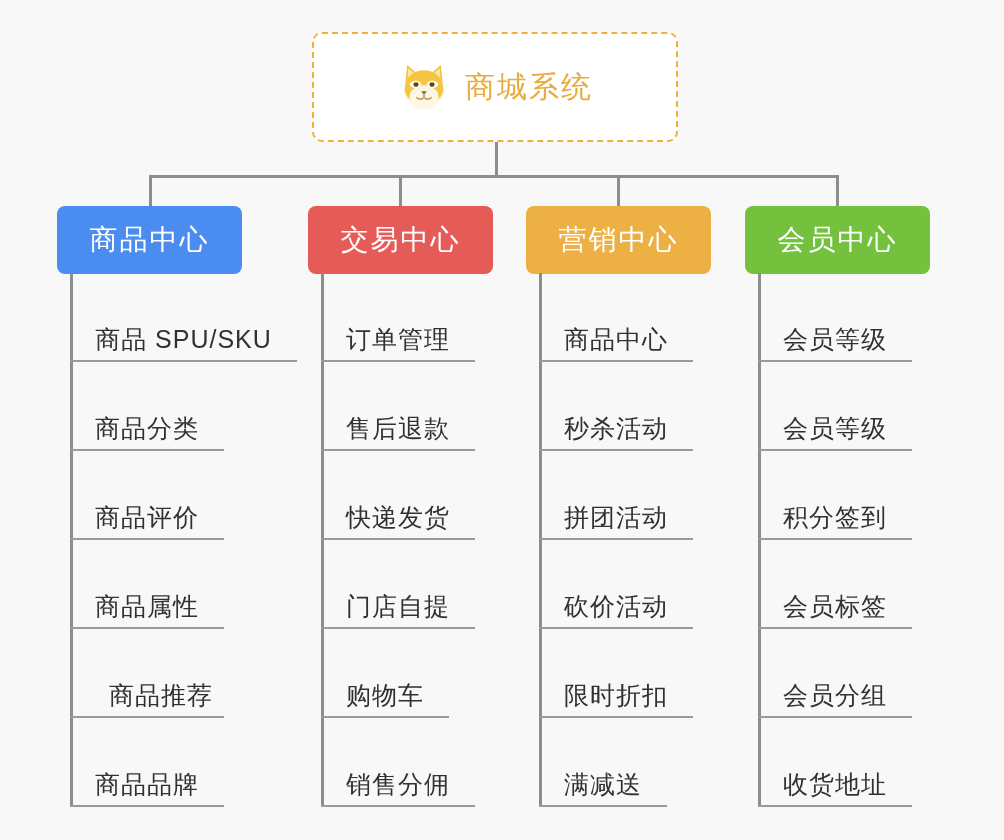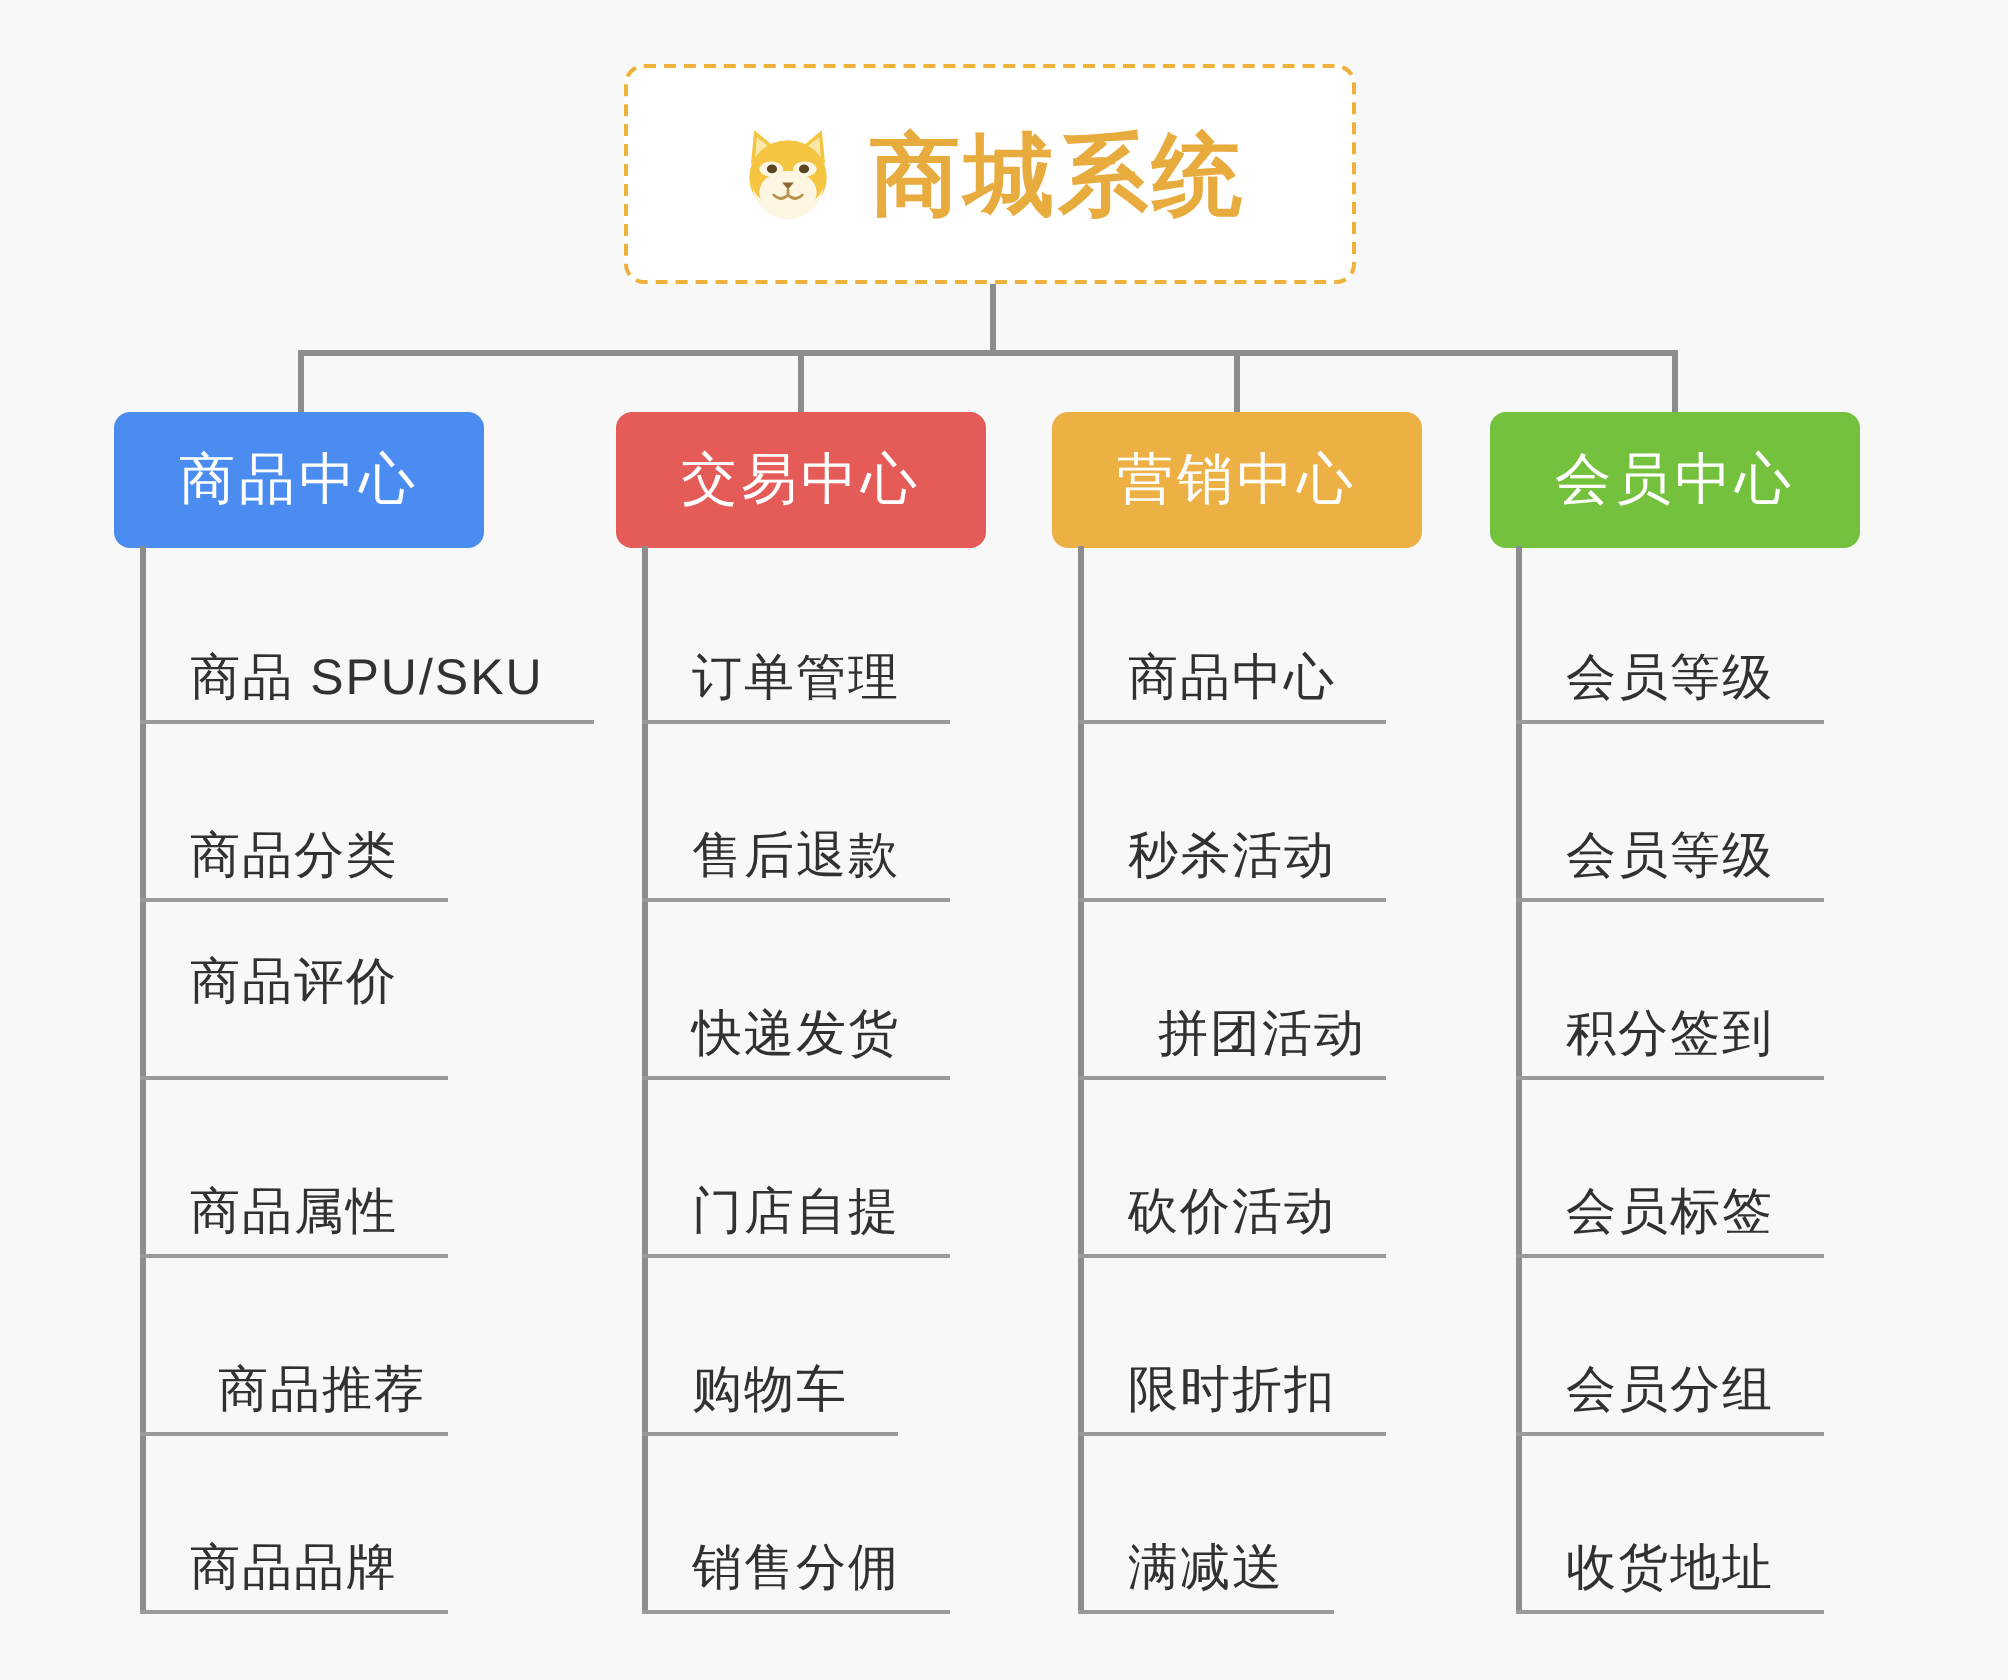--- a/index.html
+++ b/index.html
@@ -38,25 +38,25 @@
     gap: 14px;
   }
   .root-icon {
     width: 54px;
     height: 54px;
     flex: 0 0 54px;
     position: relative;
     display: block;
   }
   .root-title {
-    font-size: 45px;
+    font-size: 30px;
     line-height: 1;
     color: #e8ab3e;
     letter-spacing: 2px;
-    font-weight: 700;
+    font-weight: 400;
     white-space: nowrap;
   }
 
   
   .conn {
     position: absolute;
     background: #8d8d8d;
   }
   .conn-v { width: 3px; }
   .conn-h { height: 3px; }
@@ -162,21 +162,21 @@
   </div>
 
   <div class="leaf-col" style="left:70px;">
     <div class="leaf-spine" style="height: 534px; background: rgb(141, 141, 141);"></div>
   <div class="leaf-item" style="top: 0px; width: 227px;">
         <span class="leaf-label">商品 SPU/SKU</span>
       </div>
       <div class="leaf-item" style="top: 89px; width: 154px;">
         <span class="leaf-label">商品分类</span>
       </div>
-      <div class="leaf-item" style="top: 178px; width: 154px; align-items: center;">
+      <div class="leaf-item" style="top: 178px; width: 154px;">
         <span class="leaf-label">商品评价</span>
       </div>
       <div class="leaf-item" style="top: 267px; width: 154px;">
         <span class="leaf-label">商品属性</span>
       </div>
       <div class="leaf-item" style="top: 356px; width: 154px; padding-left: 28px;">
         <span class="leaf-label">商品推荐</span>
       </div>
       <div class="leaf-item" style="top: 445px; width: 154px;">
         <span class="leaf-label">商品品牌</span>
@@ -204,21 +204,21 @@
       </div>
     </div>
   <div class="leaf-col" style="left:539px;">
     <div class="leaf-spine" style="height: 534px; background: rgb(141, 141, 141);"></div>
   <div class="leaf-item" style="top: 0px; width: 154px;">
         <span class="leaf-label">商品中心</span>
       </div>
       <div class="leaf-item" style="top: 89px; width: 154px;">
         <span class="leaf-label">秒杀活动</span>
       </div>
-      <div class="leaf-item" style="top: 178px; width: 154px; justify-content: flex-end;">
+      <div class="leaf-item" style="top: 178px; width: 154px;">
         <span class="leaf-label">拼团活动</span>
       </div>
       <div class="leaf-item" style="top: 267px; width: 154px;">
         <span class="leaf-label">砍价活动</span>
       </div>
       <div class="leaf-item" style="top: 356px; width: 154px;">
         <span class="leaf-label">限时折扣</span>
       </div>
       <div class="leaf-item" style="top: 445px; width: 128px;">
         <span class="leaf-label">满减送</span>

